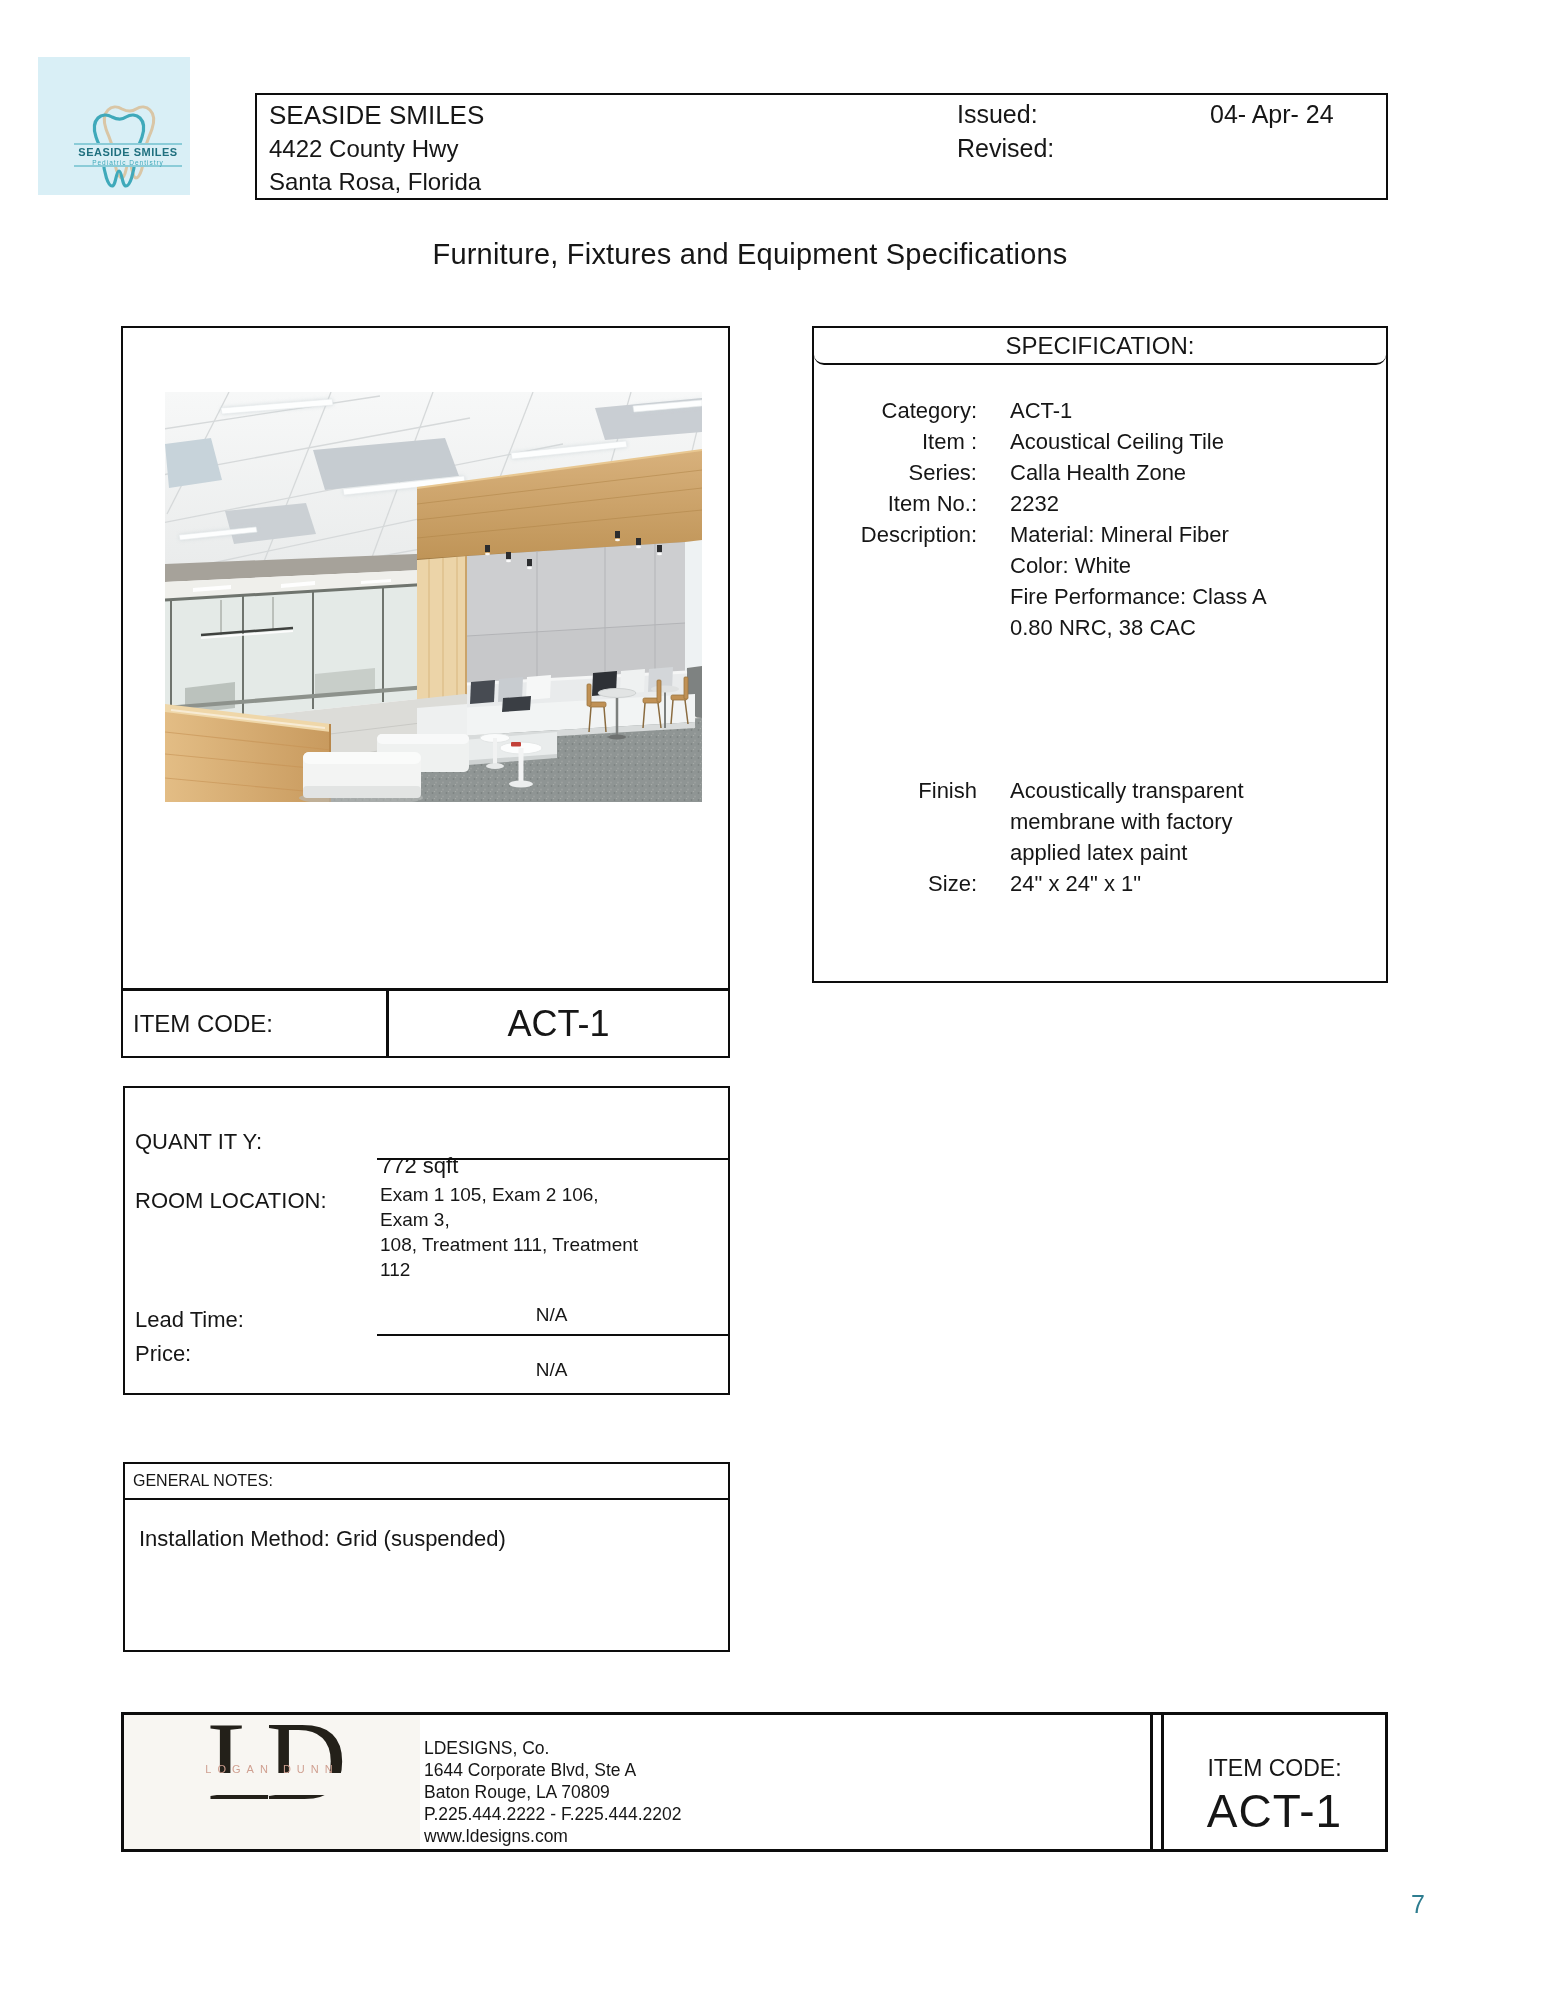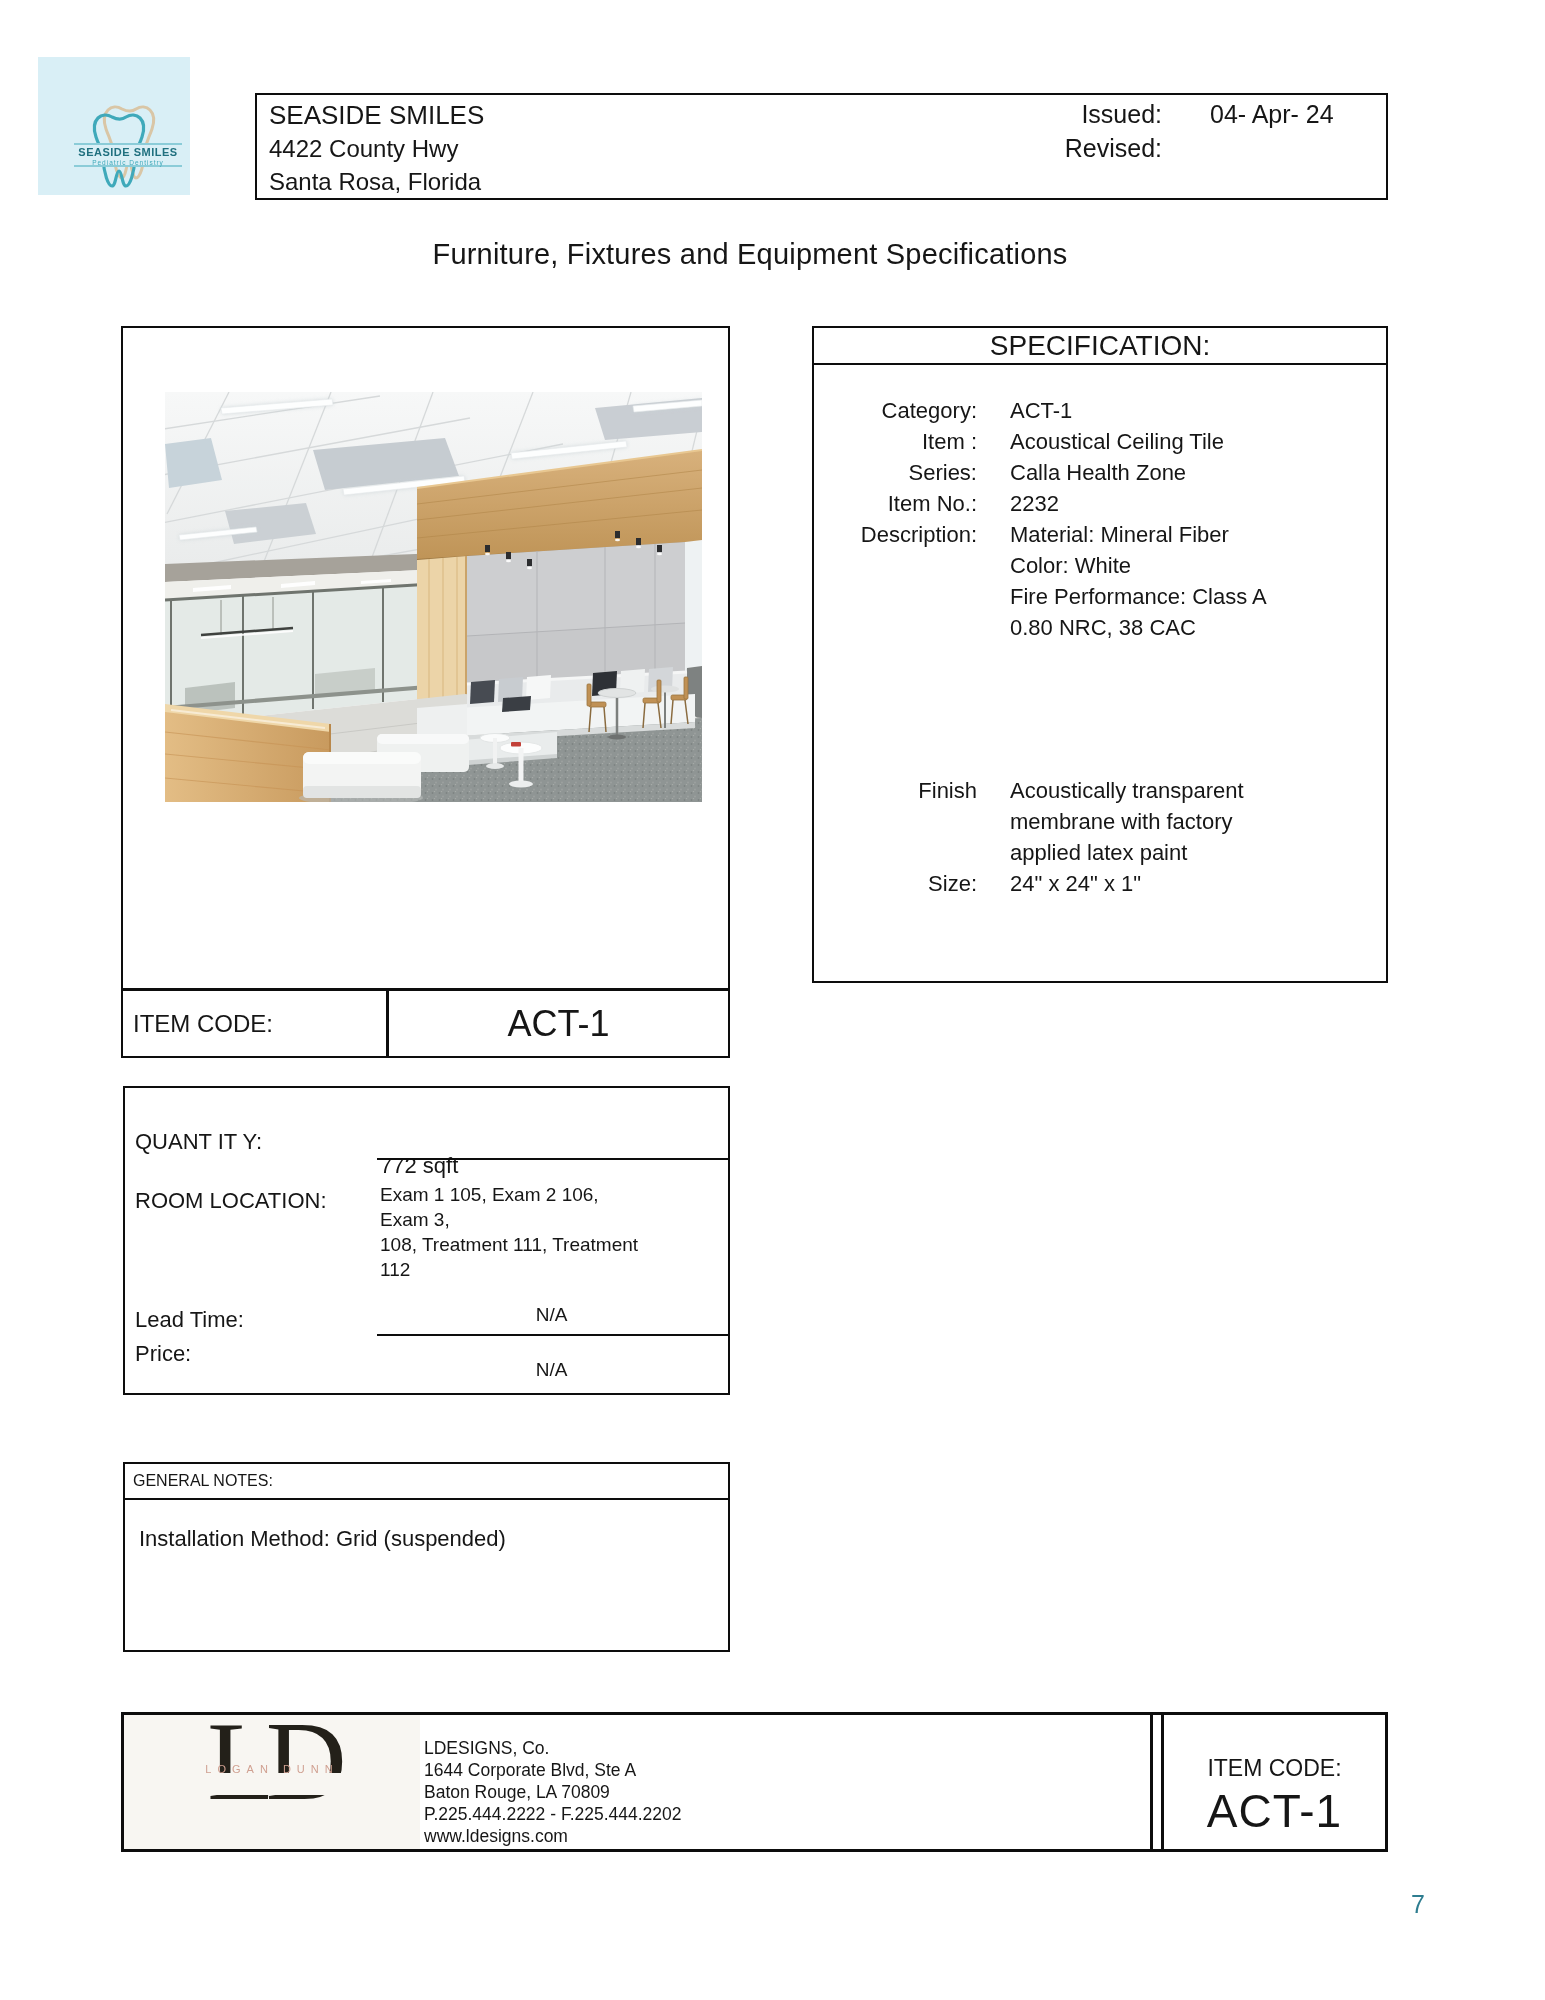--- a/index.html
+++ b/index.html
@@ -14,38 +14,38 @@
   
   .logo-box { position:absolute; left:38px; top:57px; width:152px; height:138px; }
   .logo-box svg { display:block; width:100%; height:100%; }
 
   
   .header-box { left:255px; top:93px; width:1133px; height:107px; }
   .company-block { position:absolute; left:12px; top:4px; line-height:33px; }
   .company-name { font-size:26px; }
   .company-line { font-size:24px; }
   .issue-block { position:absolute; left:700px; top:2px; display:grid; grid-template-columns:205px 300px; line-height:34px; font-size:25px; }
-  .issue-label { text-align:right; }
+  .issue-label { }
   .issue-value { padding-left:48px; }
 
   .doc-title { position:absolute; left:0; top:238px; width:1500px; text-align:center; font-size:29px; letter-spacing:0.2px; }
 
   
   .photo-box { left:121px; top:326px; width:609px; height:732px; }
   .photo { position:absolute; left:42px; top:64px; width:537px; height:410px; }
   .photo svg { display:block; width:100%; height:100%; }
   .photo-divider { position:absolute; left:0; right:0; top:660px; height:3px; background:var(--border-black,#0d0d0d); }
   .item-code-row { position:absolute; left:0; right:0; top:663px; bottom:0; }
   .item-code-vline { position:absolute; left:263px; top:0; bottom:0; width:3px; background:var(--border-black,#0d0d0d); }
   .item-code-label { position:absolute; left:10px; top:0; bottom:0; font-size:24px; display:flex; align-items:center; }
   .item-code-value { position:absolute; left:266px; right:0; top:0; bottom:0; font-size:36px; display:flex; align-items:center; justify-content:center; }
 
   
   .spec-box { left:812px; top:326px; width:576px; height:657px; }
-  .spec-title { height:37px; border-bottom:2px solid var(--border-black,#0d0d0d); text-align:center; font-size:28px; line-height:36px; }
+  .spec-title { height:37px; border-bottom:2px solid var(--border-black,#0d0d0d); text-align:center; font-size:24px; line-height:36px;border-radius:10px; }
   .spec-content { padding:30px 8px 0 8px; }
   .spec-row { display:grid; grid-template-columns:155px 1fr; column-gap:33px; font-size:22px; line-height:31px; }
   .spec-label { text-align:right; }
   .spec-value { white-space:pre-line; }
   .spec-row.finish-row { margin-top:132px; }
 
   
   .quantity-box { left:123px; top:1086px; width:607px; height:309px; font-size:22px; }
   .q-label { position:absolute; left:10px; top:41px; }
   .q-value { position:absolute; left:255px; top:31px;margin-top:34px; }

